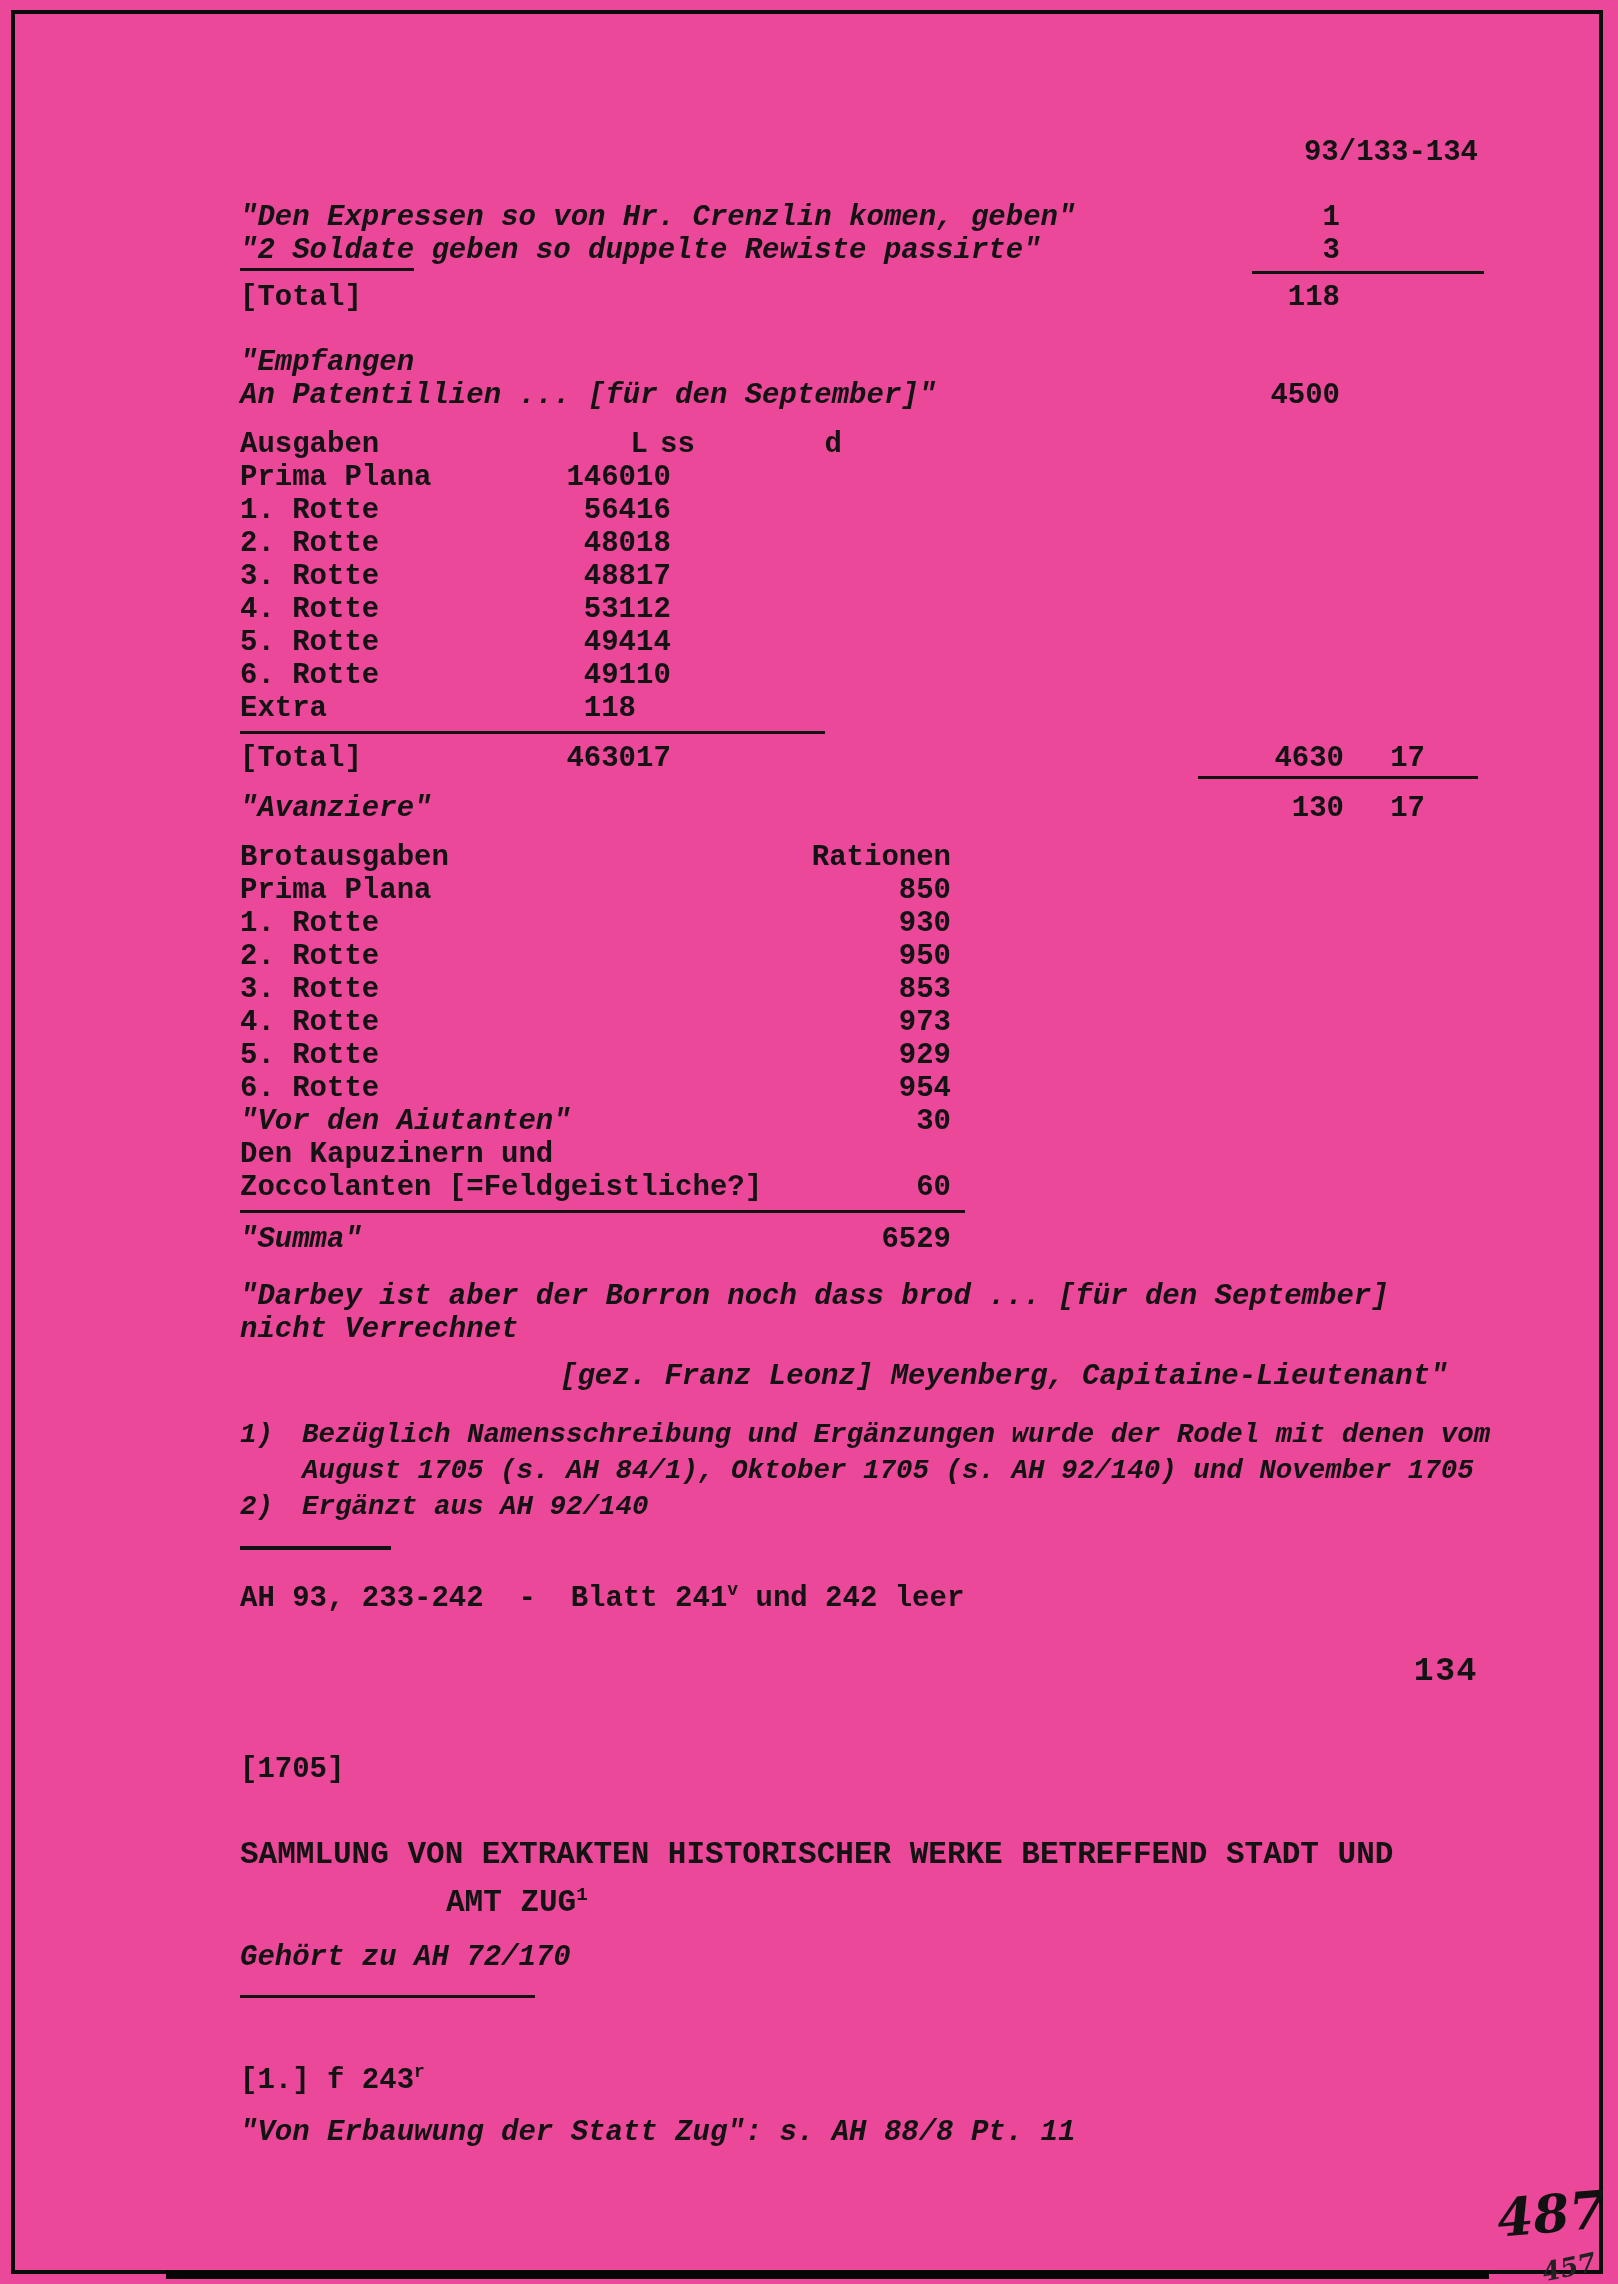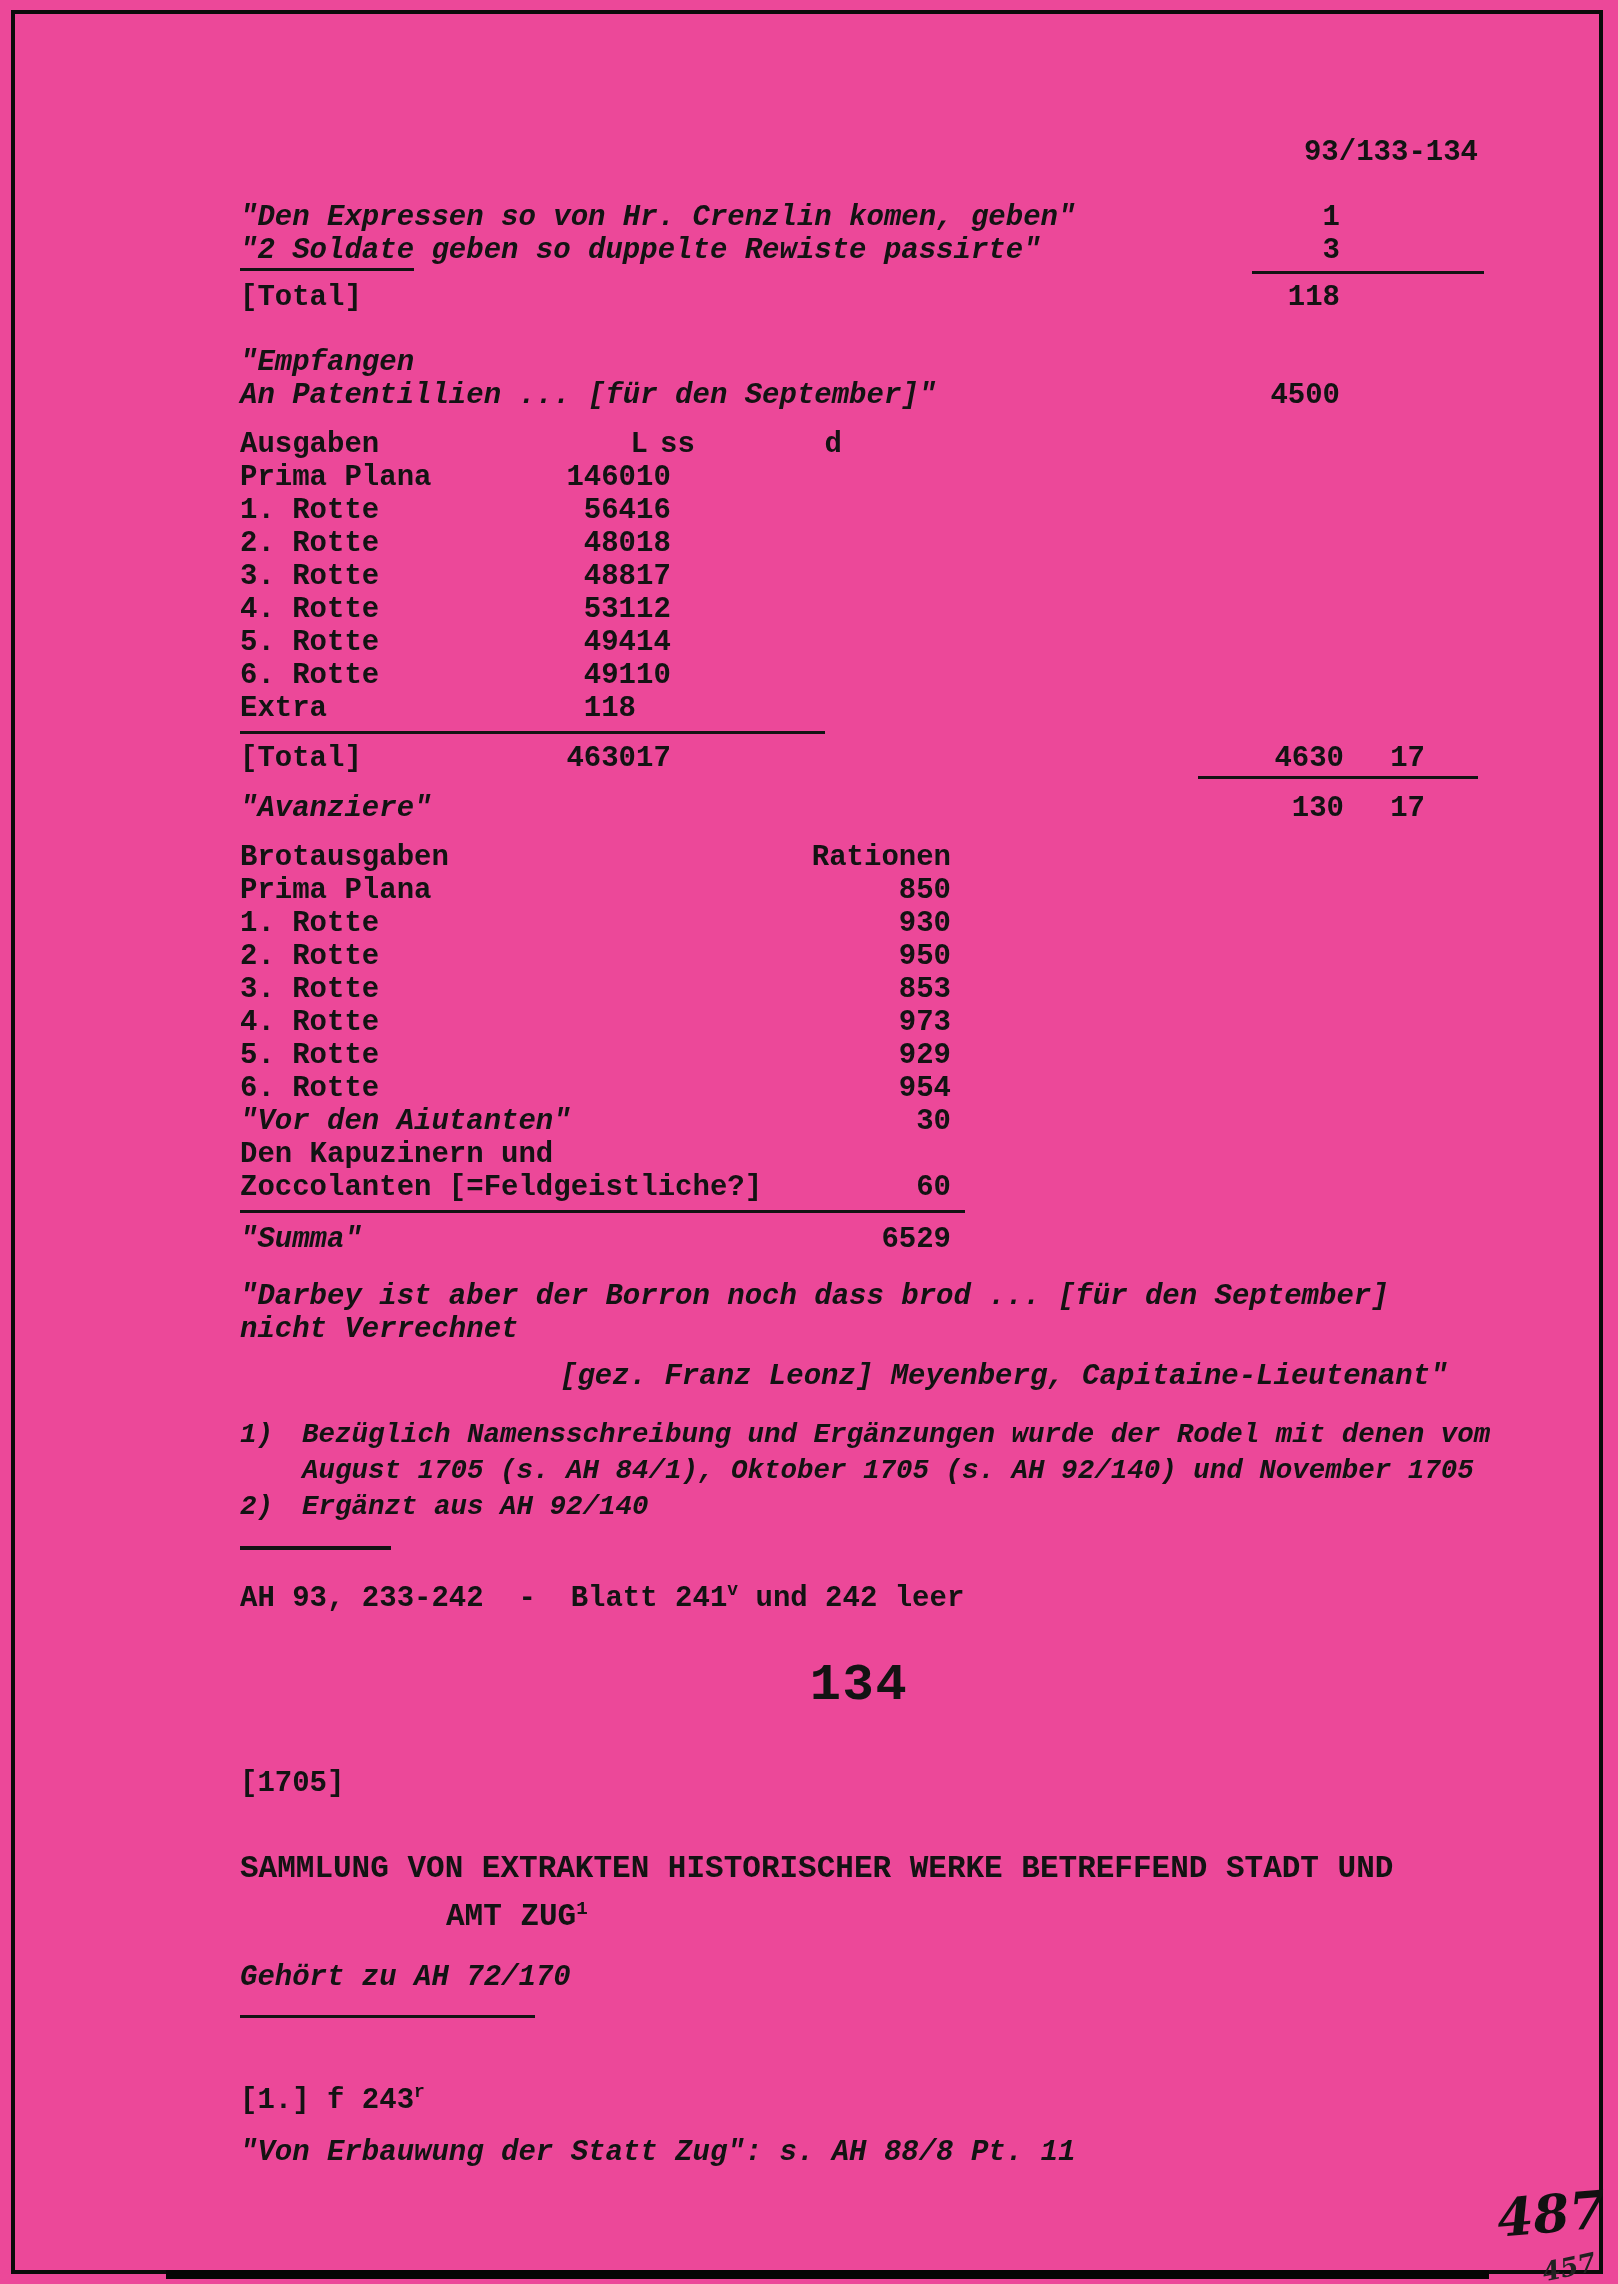--- a/index.html
+++ b/index.html
@@ -61,25 +61,25 @@
 
   .footnotes { margin-top: 24px; font-size: 27.5px; line-height: 36px; }
   .fn-row { display: flex; }
   .fn-num { flex: 0 0 62px; }
   .fn-text { flex: 1; white-space: pre; }
   .fn-cont { margin-left: 62px; white-space: pre; }
 
   .ah-line { margin-top: 24px; }
   .sup { font-size: 0.62em; vertical-align: super; }
 
-  .page-number { margin-top: 47px; text-align: center; font-size: 52px; line-height: 49px; letter-spacing: 1.6px; }
+  .page-number { margin-top: 33px; text-align: right; font-size: 33px; line-height: 49px; letter-spacing: 1.6px; }
   .year { margin-top: 57px; }
   .title { margin-top: 49px; font-size: 31px; line-height: 40px; }
   .title-l2 { margin-left: 206px; }
-  .belongs { margin-top: 23px; }
+  .belongs { margin-top: 17px; }
   .item-head { margin-top: 58px; }
   .item-quote { margin-top: 19.4px; }
 
   .hand-top {
     position: absolute; right: 13px; bottom: 40px;
     font-family: "DejaVu Serif", serif; font-style: italic; font-weight: 700;
     font-size: 52px; transform: rotate(-5deg); color: #111;
   }
   .hand-bottom {
     position: absolute; right: 23px; bottom: 1.6px;

